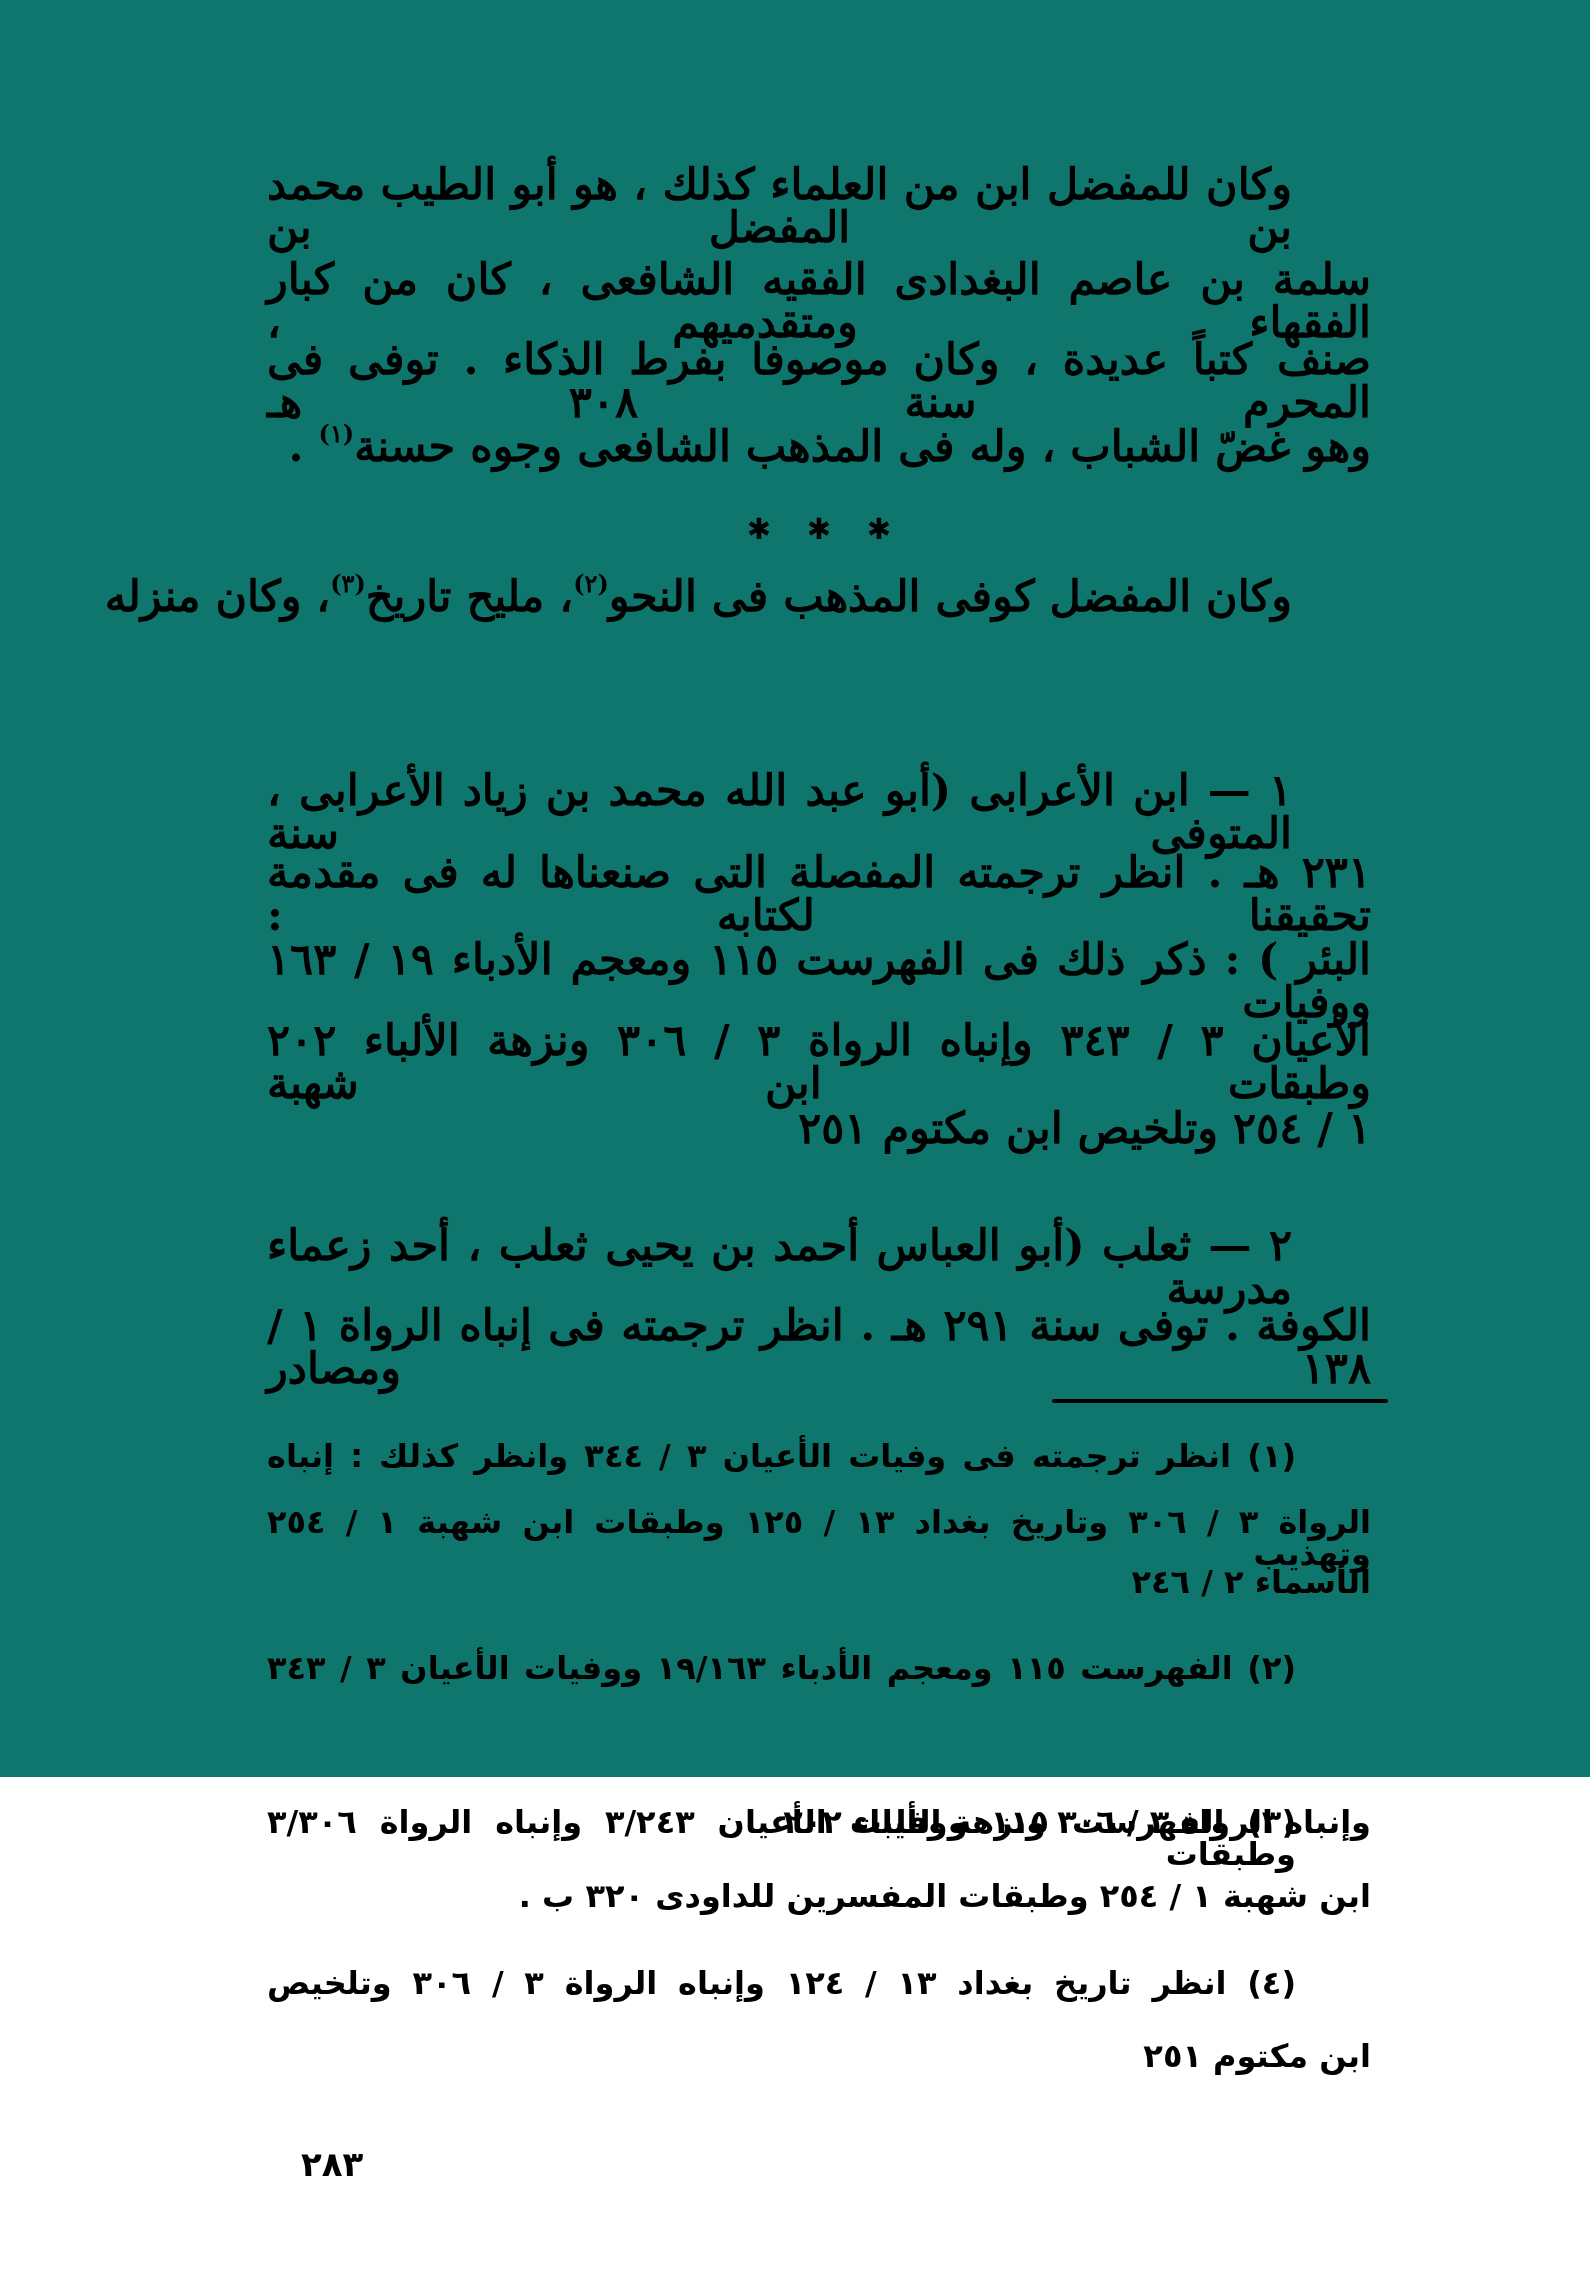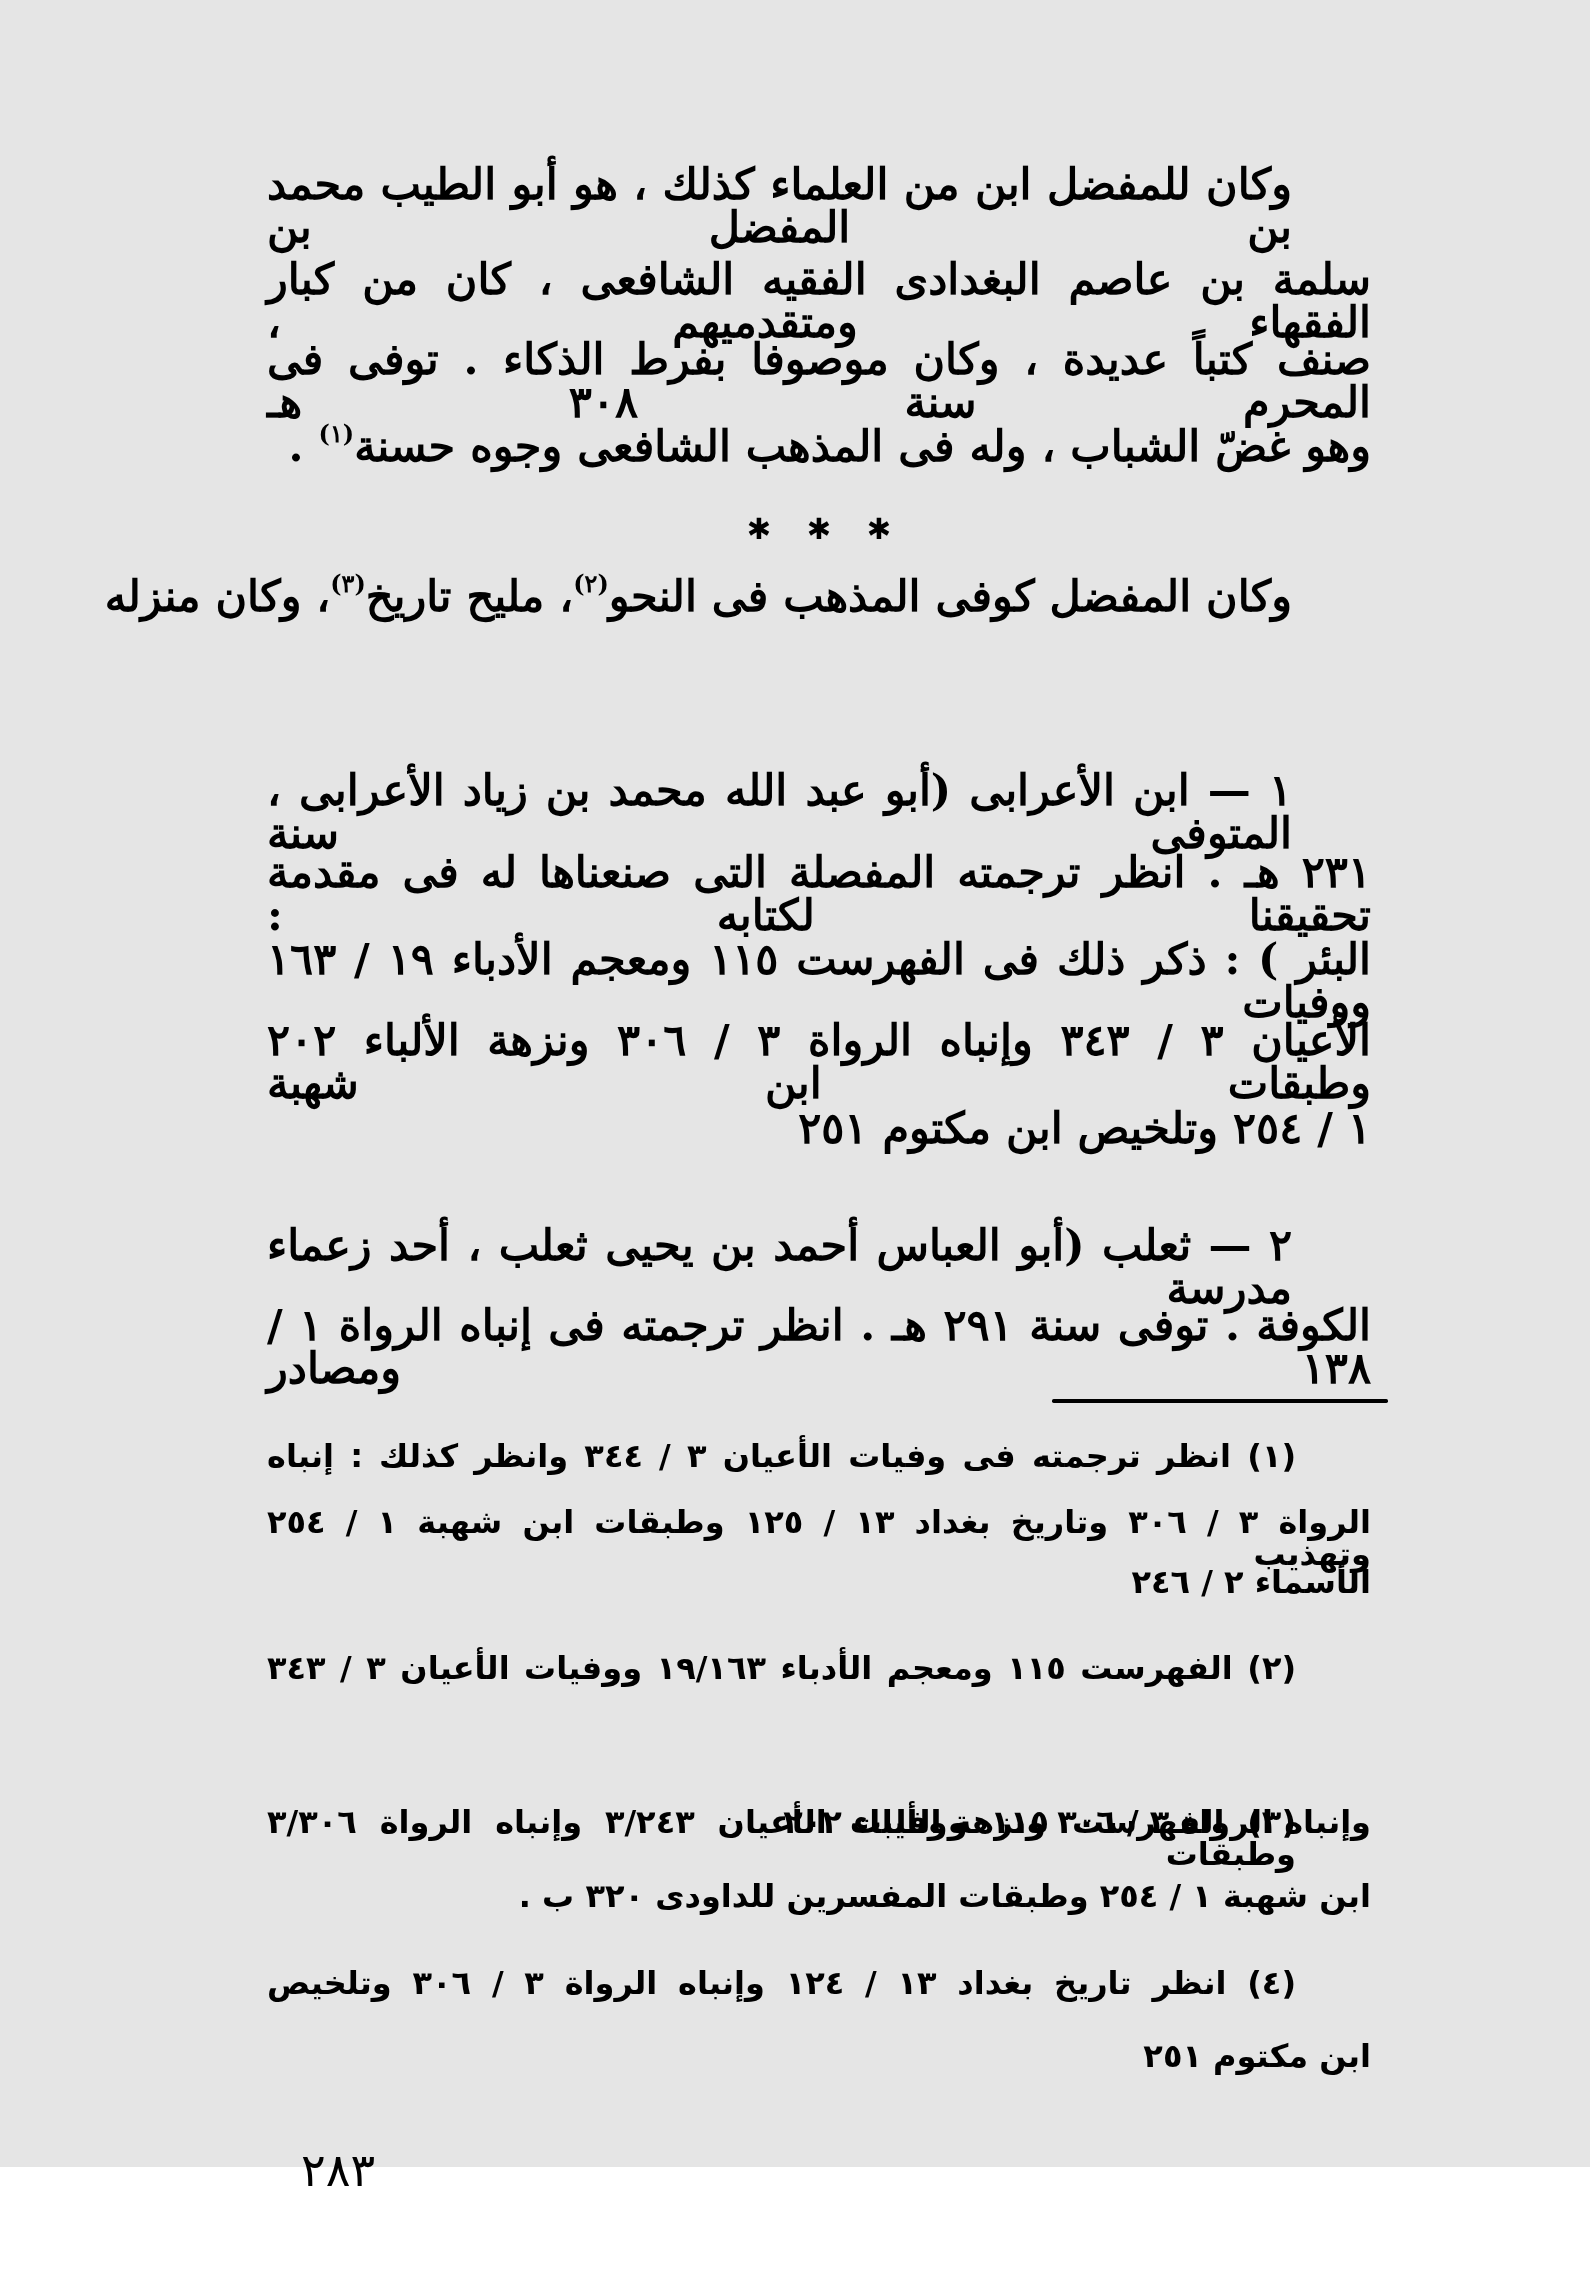--- a/index.html
+++ b/index.html
@@ -11,22 +11,22 @@
       width: 1590px;
       height: 2295px;
       position: relative;
       overflow: hidden;
       font-family: "DejaVu Serif", "Liberation Serif", serif;
       color: #000000;
     }
     .page {
       position: absolute;
       left: 0; top: 0;
-      width: 1590px; height: 2167px;
-      background: #e5e5e5;
+      width: 1590px; height: 1777px;
+      background: #0f766e;
     }
     .line {
       position: absolute;
       left: 267px;
       width: 1104px;
       direction: rtl;
       white-space: nowrap;
       line-height: 1;
       box-sizing: border-box;
     }
@@ -83,22 +83,22 @@
       height: 4.3px;
       background: #000;
       border-radius: 1.7px;
     }
     .page-number {
       position: absolute;
       left: 301px;
       top: 2147px;
       width: 94px;
       font-family: "DejaVu Sans", "Liberation Sans", sans-serif;
-      font-size: 46px;
-      font-weight: normal;
+      font-size: 34px;
+      font-weight: bold;
       direction: rtl;
       text-align: left;
       line-height: 1;
     }
   </style>
 </head>
 <body>
 
 <div class="page">
 

